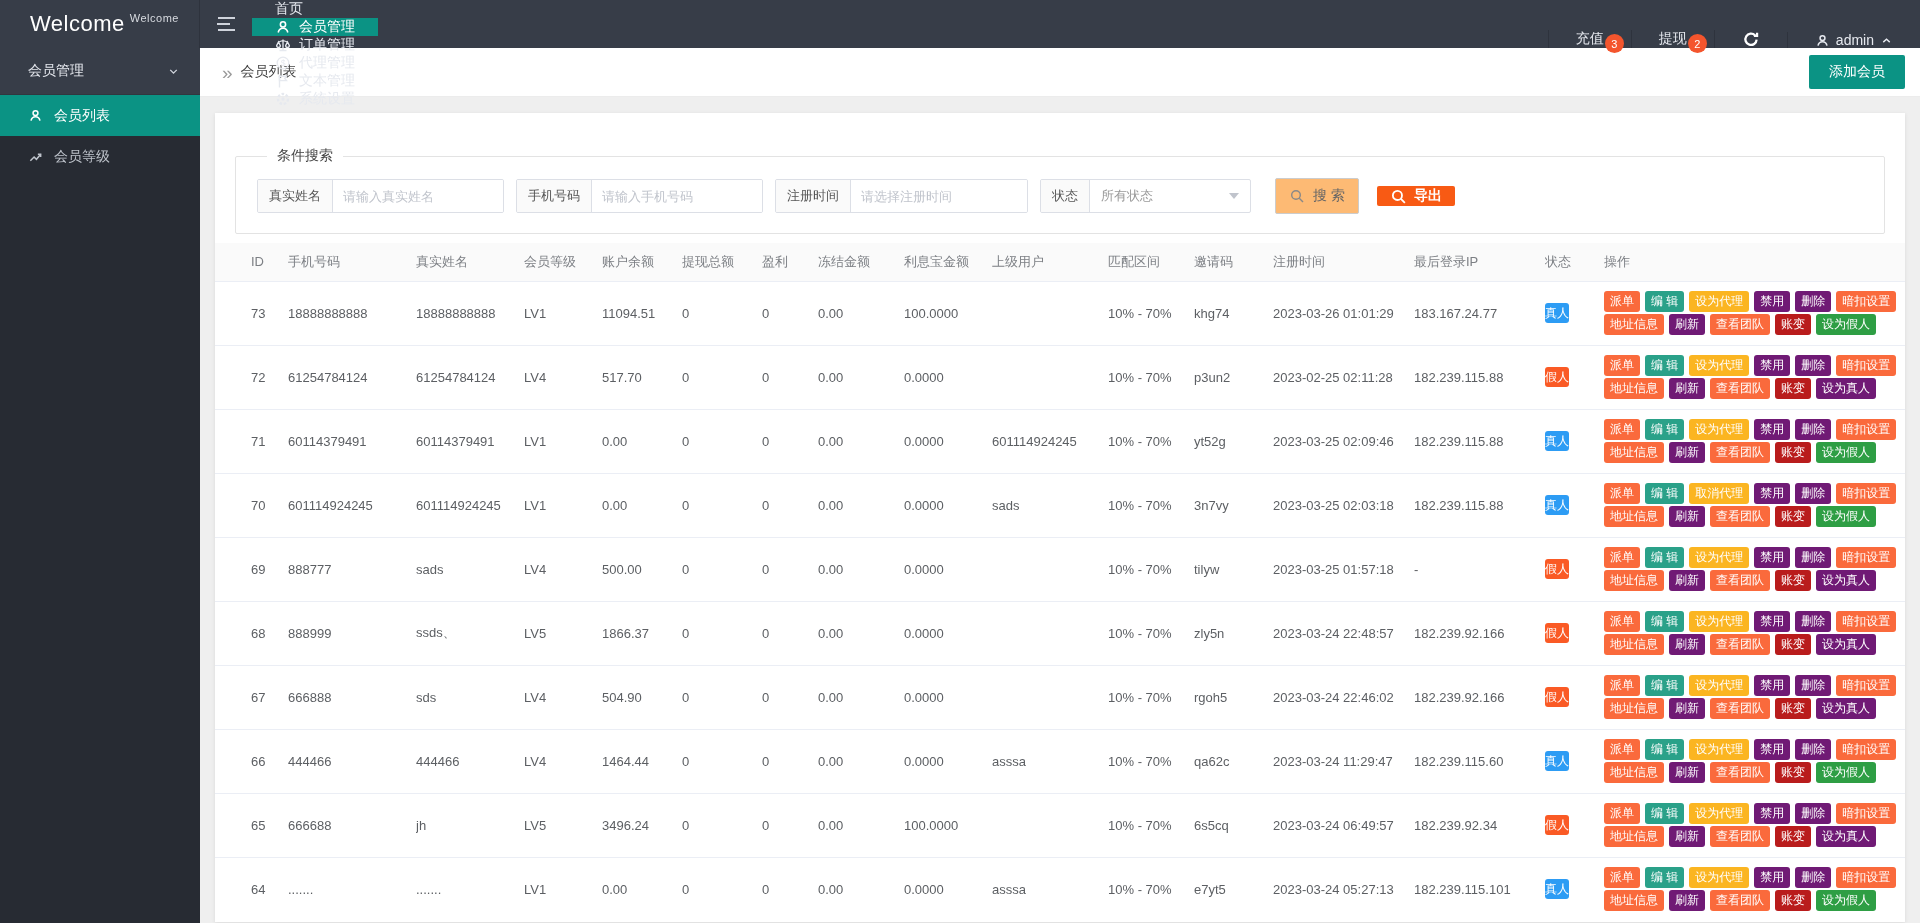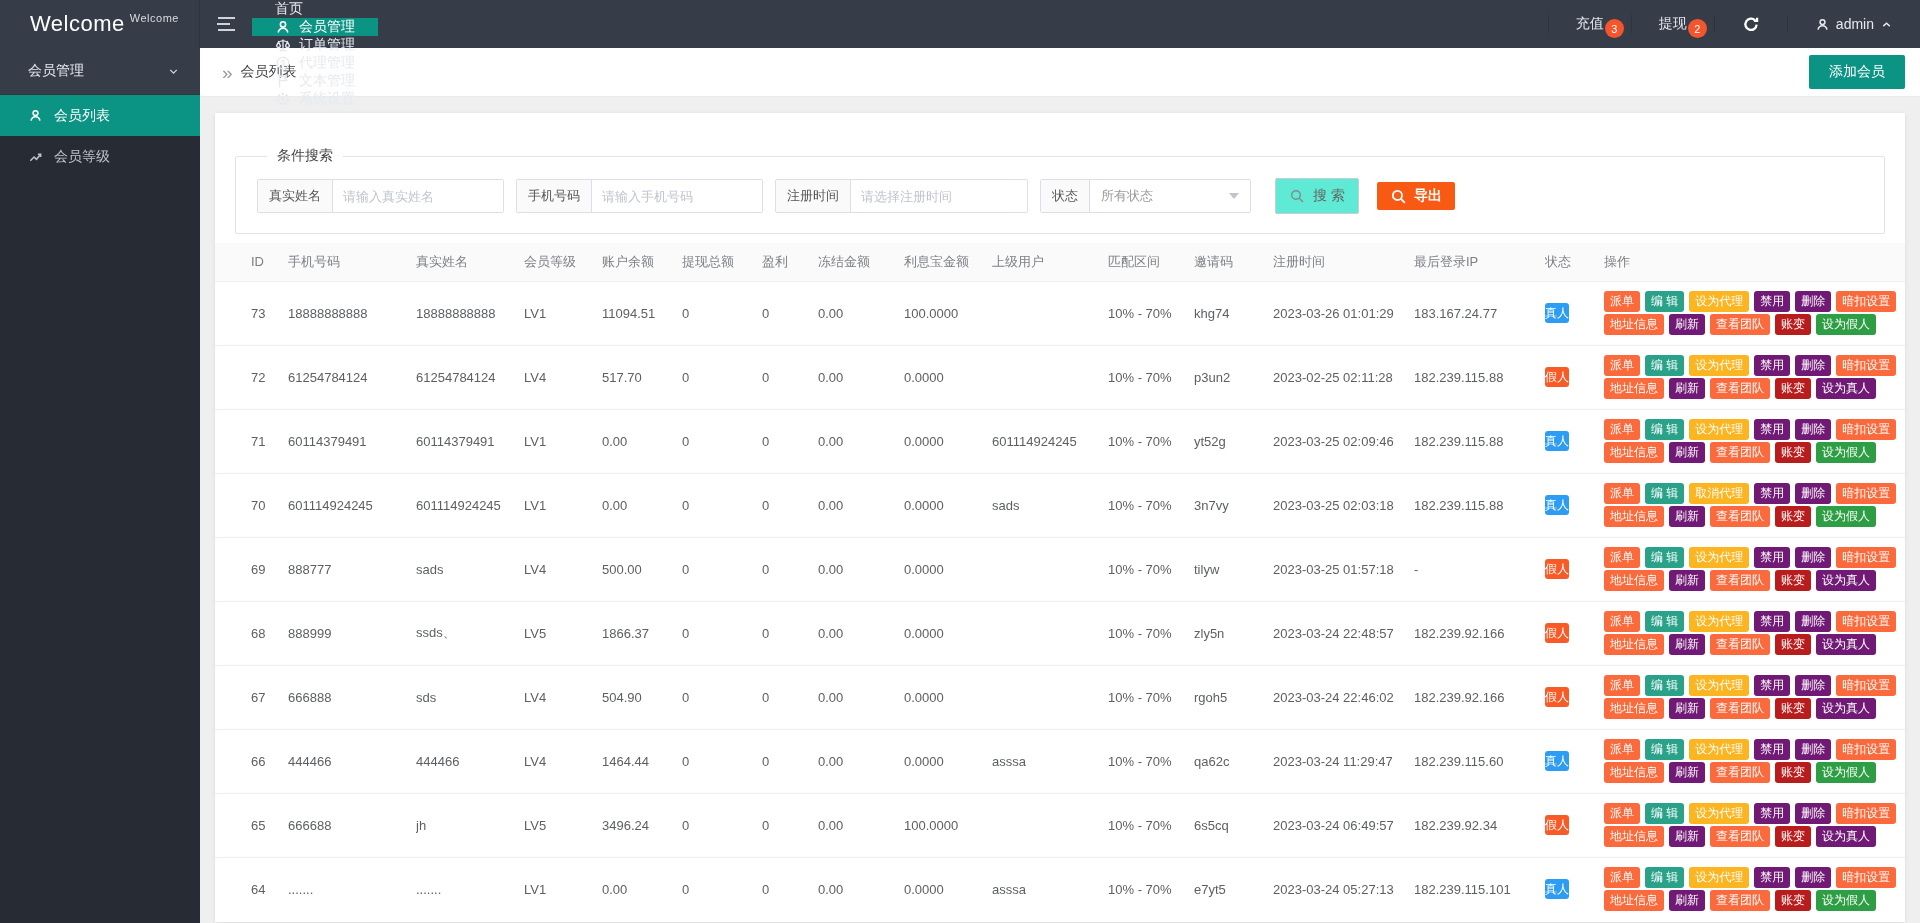--- a/index.html
+++ b/index.html
@@ -18,21 +18,21 @@
     color:#fff; font-size:22px; letter-spacing:.5px; border-right:1px solid #2e333d; }
   .logo .sup { font-size:11px; color:#d8dbe0; margin-left:5px; margin-top:-12px; }
   .hamburger { width:52px; display:flex; flex-direction:column; gap:4px;
     align-items:center; justify-content:center; cursor:pointer; }
   .hamburger i { display:block; width:17px; height:2px; background:#cfd3db; }
   .hamburger i:nth-child(2) { width:13px; align-self:flex-start; margin-left:17px; }
   .menu { display:flex; align-items:stretch;flex-direction:column; }
   .menu-item { display:flex; align-items:center; gap:8px; padding:0 23px;
     color:#e6e9ef; font-size:14px; cursor:pointer; }
   .menu-item.active { background:#0b9384; color:#fff; }
-  .top-right { margin-left:auto; display:flex; align-items:center; }
+  .top-right { margin-left:auto; display:flex; align-items:flex-end; }
   .top-item { position:relative; display:flex; align-items:center; gap:6px;
     padding:0 27px; color:#e6e9ef; font-size:14px; cursor:pointer;
     border-left:1px solid #2e333d; }
   .top-badge { position:absolute; top:4px; right:7px; min-width:19px; height:19px;
     border-radius:10px; background:#f4552d; color:#fff; font-size:11px;
     display:flex; align-items:center; justify-content:center; padding:0 5px; }
 
   
   .sidebar { position:absolute; top:48px; left:0; width:200px; height:875px;
     background:#272b33; z-index:20; }
@@ -68,24 +68,24 @@
     background:#fff; overflow:hidden; }
   .flabel { display:flex; align-items:center; padding:0 11px; background:#fafafa;
     border-right:1px solid #dcdfe6; color:#555; font-size:13px; white-space:nowrap; }
   .fgroup input { border:none; outline:none; padding:0 10px; font-size:13px;
     color:#333; width:170px; background:#fff; }
   .fgroup input::placeholder { color:#c0c4cc; }
   .fselect { display:flex; align-items:center; justify-content:space-between;
     width:160px; padding:0 11px; color:#999; font-size:13px; cursor:pointer; }
   .fselect .arrow { width:0; height:0; border-left:5px solid transparent;
     border-right:5px solid transparent; border-top:6px solid #c0c4cc; }
-  .btn-search { height:36px; margin-left:12px; padding:0 13px; background:#5eead4;
+  .btn-search { height:36px; margin-left:12px; padding:0 13px; background:#fdba74;
     border:1px solid #ccc; border-radius:2px; color:#666; font-size:14px;
     display:flex; align-items:center; gap:8px; cursor:pointer; }
-  .btn-export { height:28px; margin-left:6px; padding:0 13px; background:#f85a14;
+  .btn-export { height:20px; margin-left:6px; padding:0 13px; background:#f85a14;
     border:none; border-radius:2px; color:#fff; font-size:14px; font-weight:bold;
     display:flex; align-items:center; gap:7px; cursor:pointer; }
 
   
   .tbl-wrap { margin-top:9px; }
   table.members { width:1690px; border-collapse:collapse; table-layout:fixed;
     font-size:13px; color:#5c5f63; }
   table.members thead tr { height:38px; background:#fafafa; }
   table.members th { font-weight:normal; color:#7c7f84; text-align:left;
     padding:0 4px 0 0; white-space:nowrap; overflow:hidden; }

